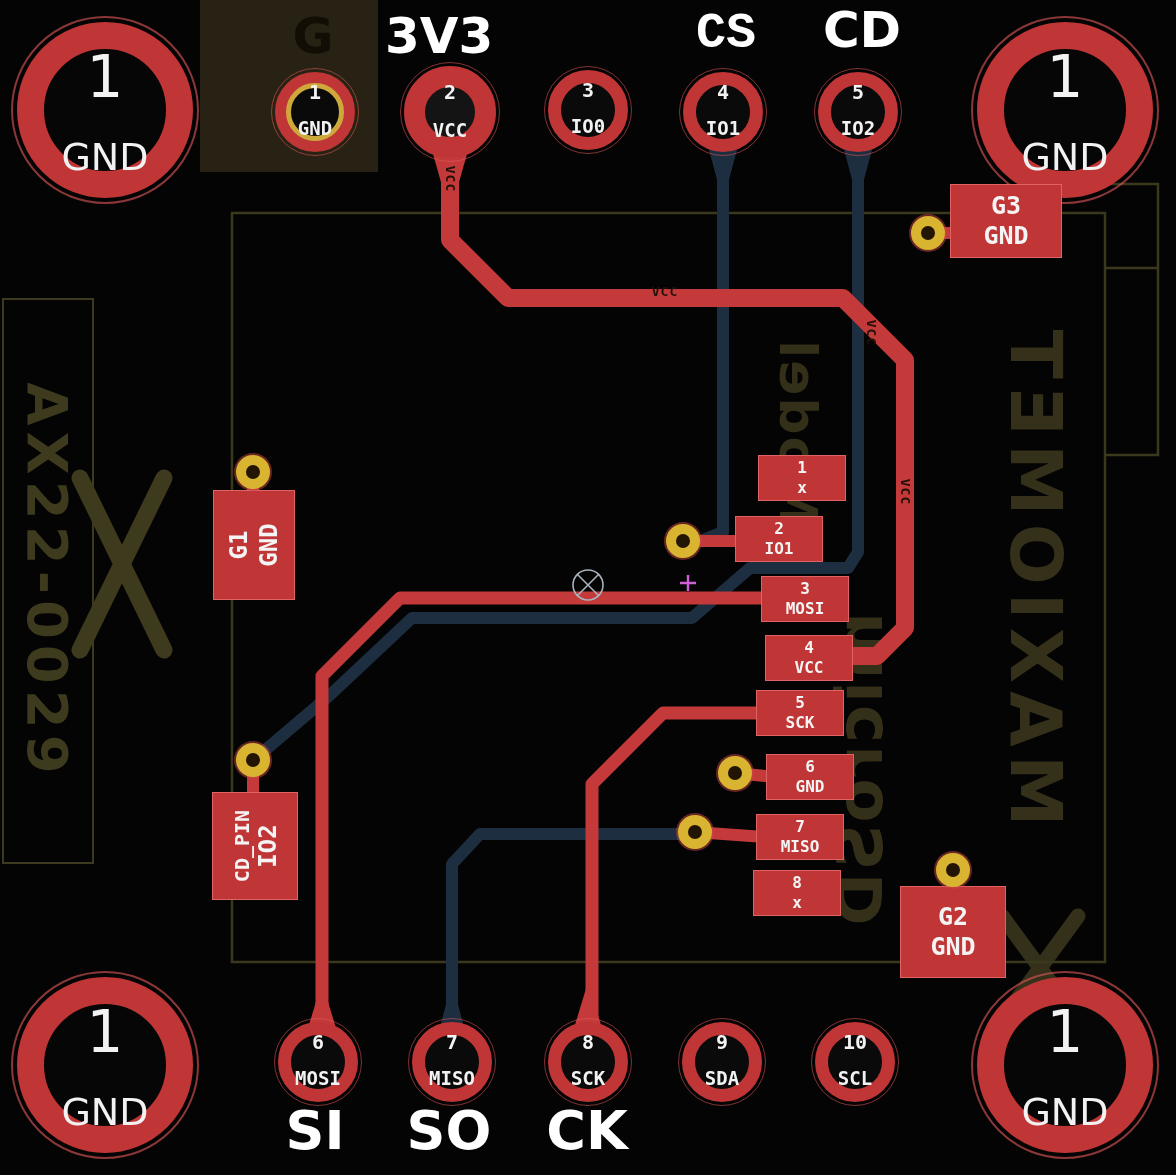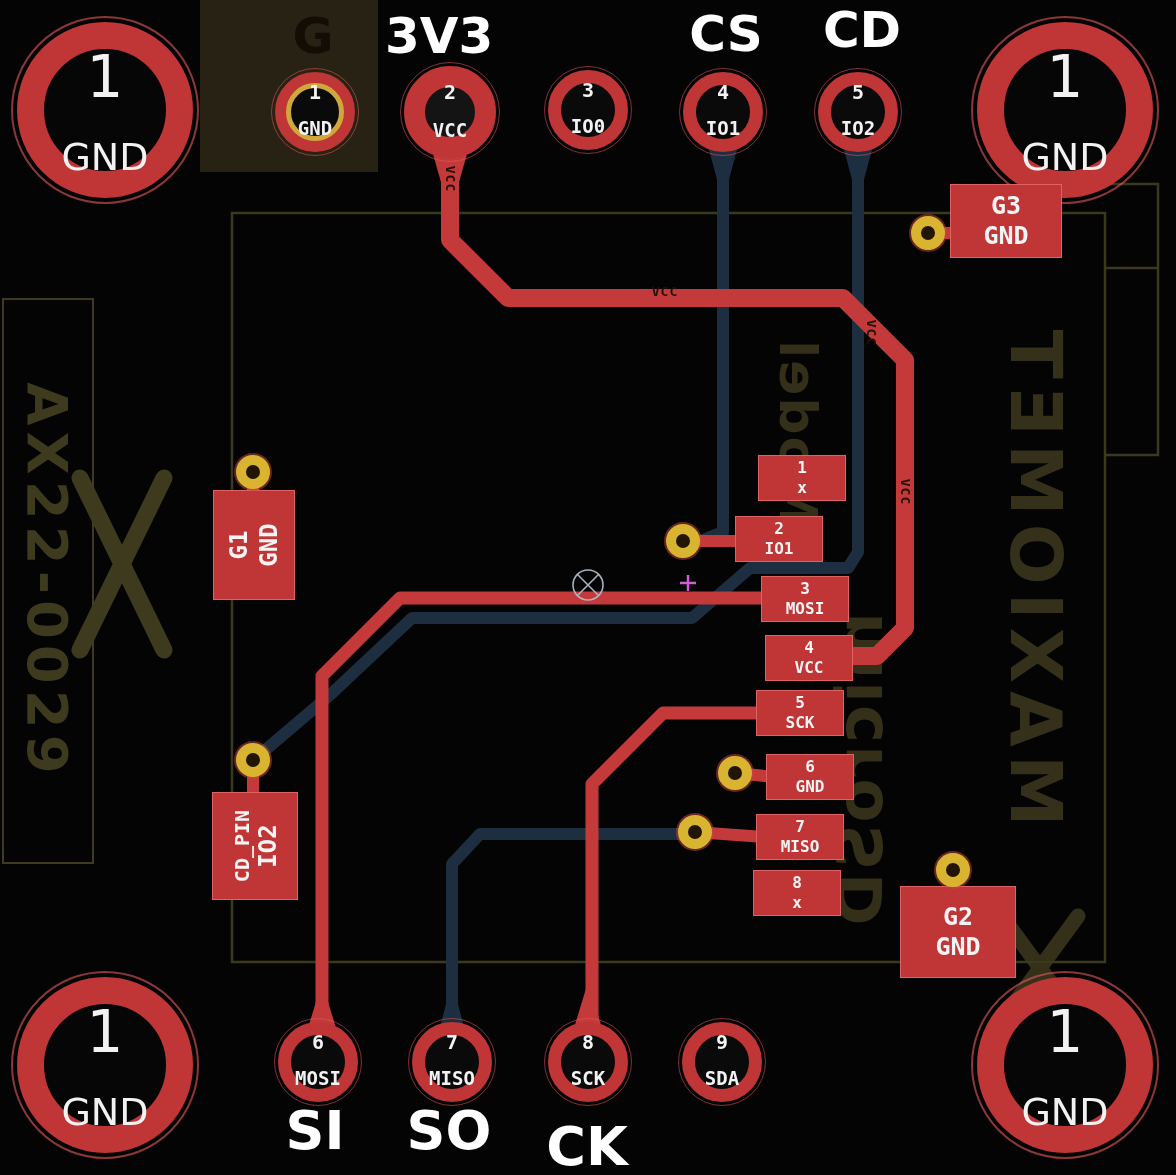--- a/index.html
+++ b/index.html
@@ -59,25 +59,25 @@
   .rot90{transform:rotate(90deg);}
 </style>
 </head>
 <body>
 
 <div class="stage">
 
   <div class="abs silk-rect" style="left:200px;top:0;width:178px;height:172px;"></div>
   <div class="abs silk lbl-big g-dark" style="left:282px;top:8px;width:62px;">G</div>
   <div class="abs silk lbl-big" style="left:385px;top:8px;width:92px;">3V3</div>
-  <div class="abs silk lbl-big" style="left:688px;top:6px;width:76px;">CS</div>
+  <div class="abs silk lbl-big" style="left:688px;top:6px;width:76px;font-family:Liberation Mono, monospace;">CS</div>
   <div class="abs silk lbl-big" style="left:822px;top:2px;width:80px;">CD</div>
   <div class="abs silk lbl-bot" style="left:282px;top:1102px;width:66px;">SI</div>
   <div class="abs silk lbl-bot" style="left:404px;top:1102px;width:90px;">SO</div>
-  <div class="abs silk lbl-bot" style="left:542px;top:1102px;width:90px;margin-top:16px;">CK</div>
+  <div class="abs silk lbl-bot" style="left:542px;top:1102px;width:90px;">CK</div>
 
   <div class="abs vwrap leftcode" style="left:2px;top:298px;width:92px;height:566px;">
     <div class="vinner">AX22-0029</div>
   </div>
   <svg class="abs" style="left:68px;top:468px;z-index:1;" width="108" height="192">
     <path d="M12,10 L96,182 M96,10 L12,182" stroke="#3e3a1e" stroke-width="17" stroke-linecap="round" fill="none"></path>
   </svg>
 
   <div class="abs vwrap rightbrand" style="left:988px;top:242px;width:96px;height:664px;">
     <div class="vinner">MAXIOMET</div>
@@ -178,20 +178,24 @@
     <div class="sname">MISO</div>
   </div>
   <div class="pad pad-s" style="left:548px;top:1022px;">
     <div class="snum">8</div>
     <div class="sname">SCK</div>
   </div>
   <div class="pad pad-s" style="left:682px;top:1022px;">
     <div class="snum">9</div>
     <div class="sname">SDA</div>
   </div>
+  <div class="pad pad-s" style="left:815px;top:1022px;">
+    <div class="snum">10</div>
+    <div class="sname">SCL</div>
+  </div>
 
   <div class="smd" style="left:758px;top:455px;">
     <span>1</span>
     <span>x</span>
   </div>
   <div class="smd" style="left:735px;top:516px;">
     <span>2</span>
     <span>IO1</span>
   </div>
   <div class="smd" style="left:761px;top:576px;">
@@ -230,21 +234,21 @@
       <span>G1</span>
       <span>GND</span>
     </div>
   </div>
   <div class="rpad" style="left:212px;top:792px;width:86px;height:108px;">
     <div class="rot" style="width:108px;height:86px;transform:translate(-50%,-50%) rotate(-90deg);font-size:20px;line-height:26px;">
       <span>CD_PIN</span>
       <span style="font-size:24px;">IO2</span>
     </div>
   </div>
-  <div class="rpad" style="left:900px;top:886px;width:116px;height:92px;">
+  <div class="rpad" style="left:900px;top:886px;width:106px;height:92px;">
     <div class="flat">
       <span>G2</span>
       <span>GND</span>
     </div>
   </div>
 
   <div class="via" style="left:911px;top:216px;"></div>
   <div class="via" style="left:236px;top:455px;"></div>
   <div class="via" style="left:666px;top:524px;"></div>
   <div class="via" style="left:236px;top:743px;"></div>

